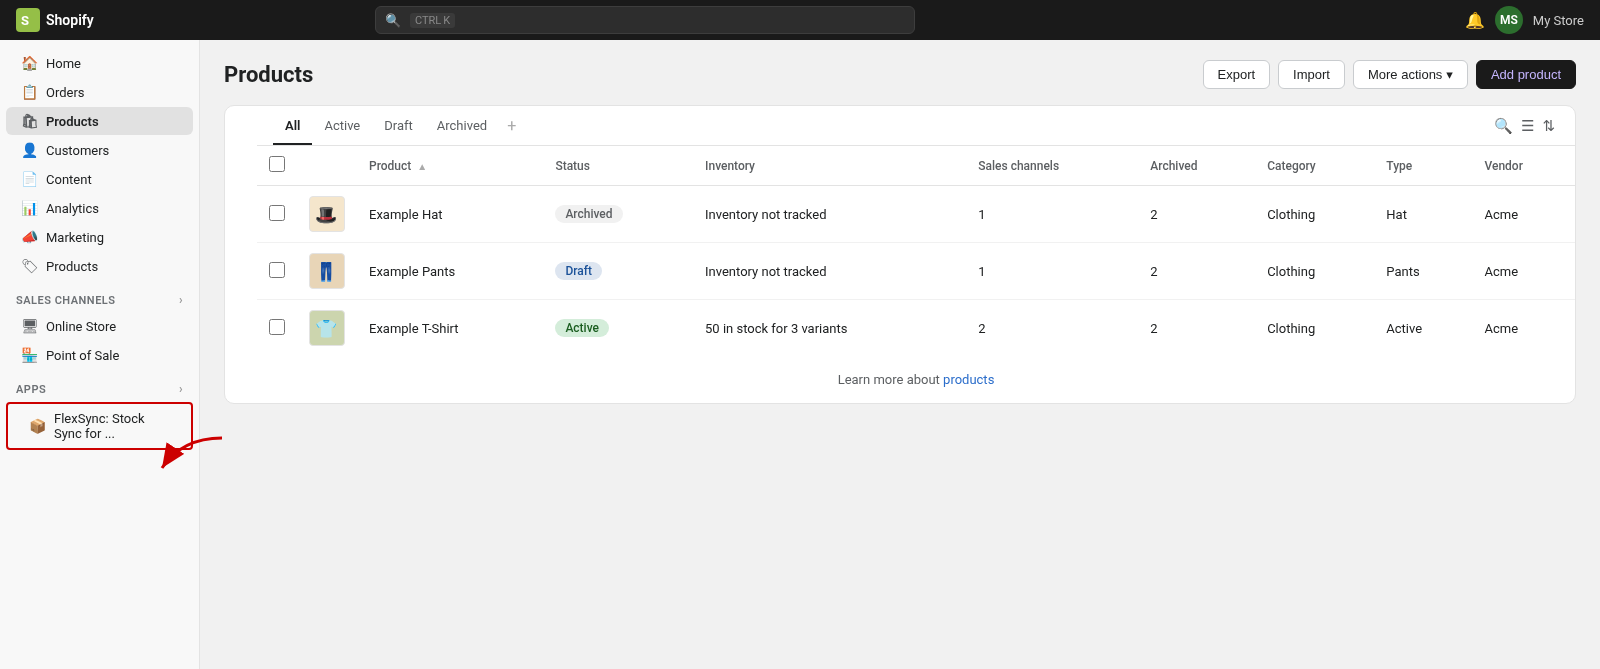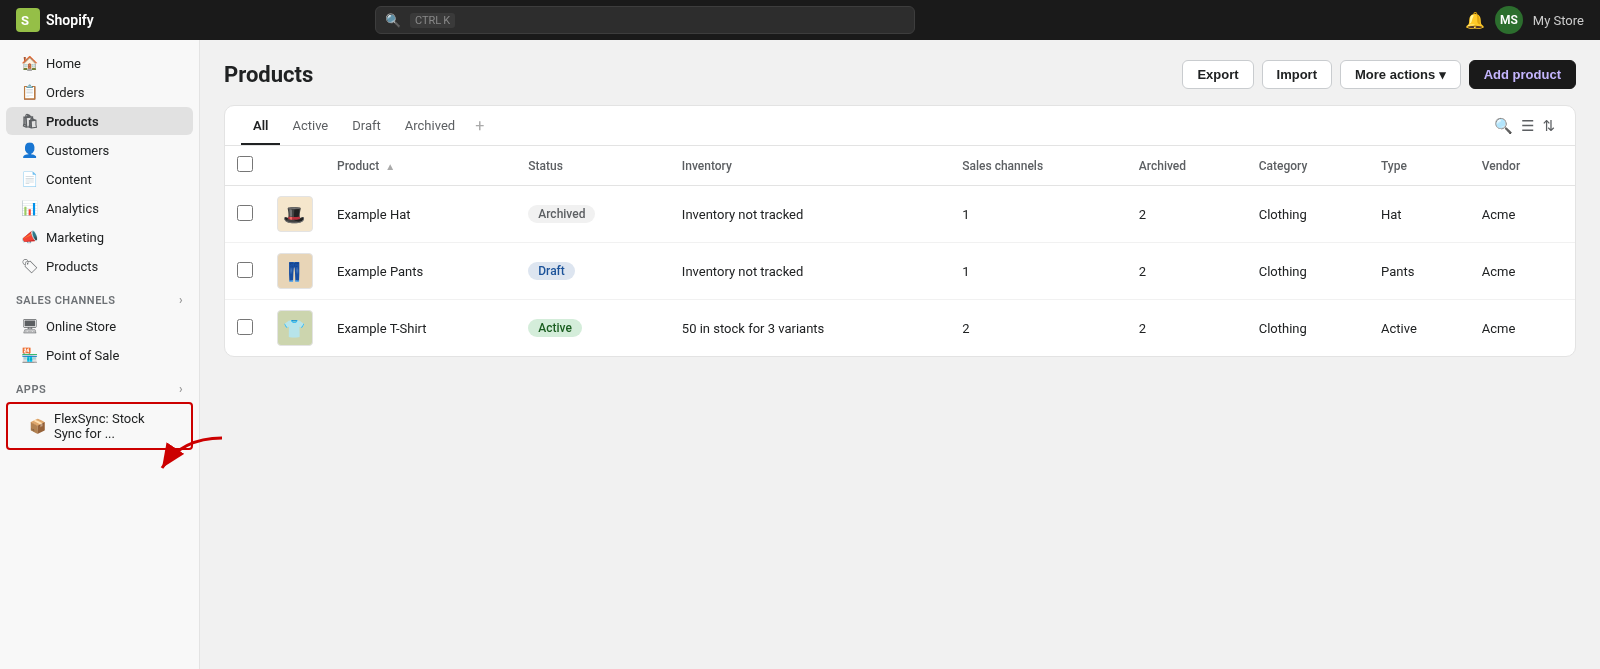--- a/index.html
+++ b/index.html
@@ -96,29 +96,29 @@
     }
     .page-header {
       display: flex; align-items: center; justify-content: space-between; margin-bottom: 16px;
     }
     .page-title { font-size: 22px; font-weight: 700; color: #202223; }
     .header-actions { display: flex; gap: 8px; }
 
     
     .btn {
       padding: 6px 14px; border-radius: 6px; border: 1px solid #c9cccf; background: white;
-      font-size: 13px; cursor: pointer; color: #202223; font-weight: 700; display: flex; align-items: center; gap: 4px;
+      font-size: 13px; cursor: pointer; color: #202223; font-weight: 400; display: flex; align-items: center; gap: 4px;
     }
     .btn-primary {
       background: #1a1a1a; color: #c4b5fd; border-color: #1a1a1a;
     }
 
     
     .card {
-      background: white; border-radius: 10px; border: 1px solid #e3e3e3;
+      background: white; border-radius: 10px; border: 1px solid #e3e3e3; padding-left: 32px;
     }
 
     
     .tabs {
       display: flex; align-items: center; gap: 0;
       padding: 0 16px; border-bottom: 1px solid #e3e3e3;
     }
     .tab {
       padding: 10px 12px; cursor: pointer; font-size: 13px; color: #5c5f62;
       border-bottom: 2px solid transparent; margin-bottom: -1px;
@@ -365,15 +365,18 @@
     <td>50 in stock for 3 variants</td>
     <td>2</td>
     <td>2</td>
     <td>Clothing</td>
     <td>Active</td>
     <td>Acme</td>
   </tr>
           </tbody>
       </table>
 
+      <div class="learn-more">
+        <span>Learn more about </span><a href="#">products</a>
+      </div>
     </div>
   </main>
 </div>
 
 </body></html>

